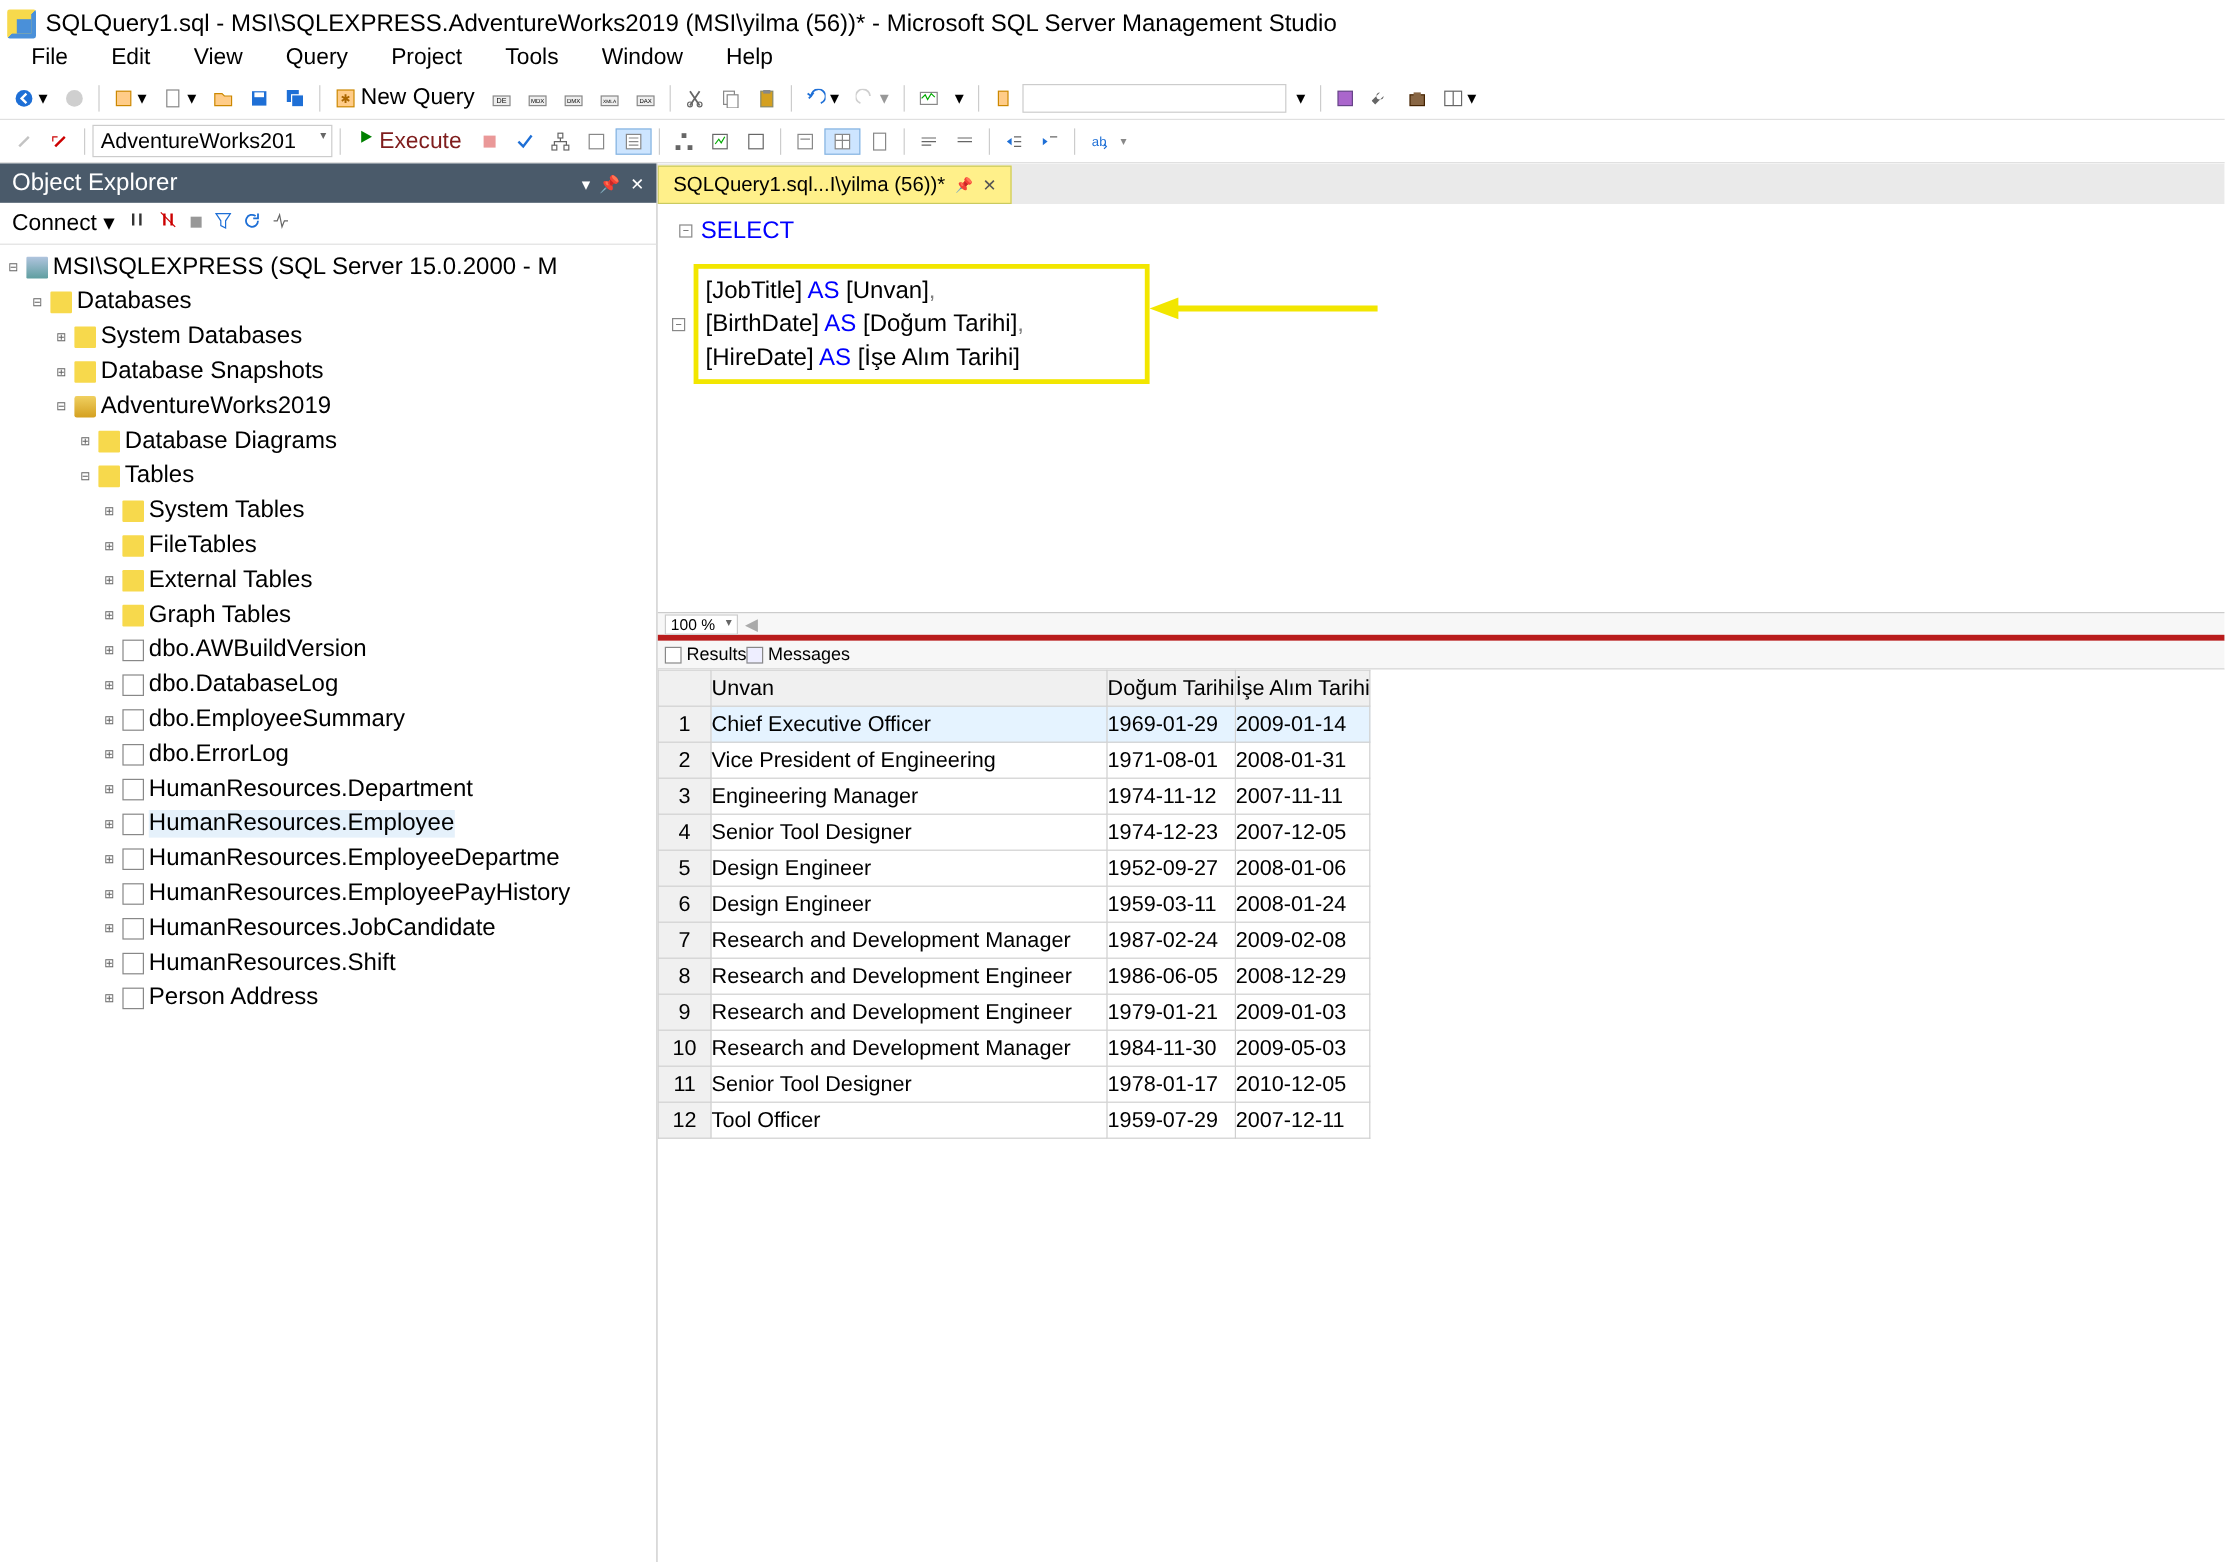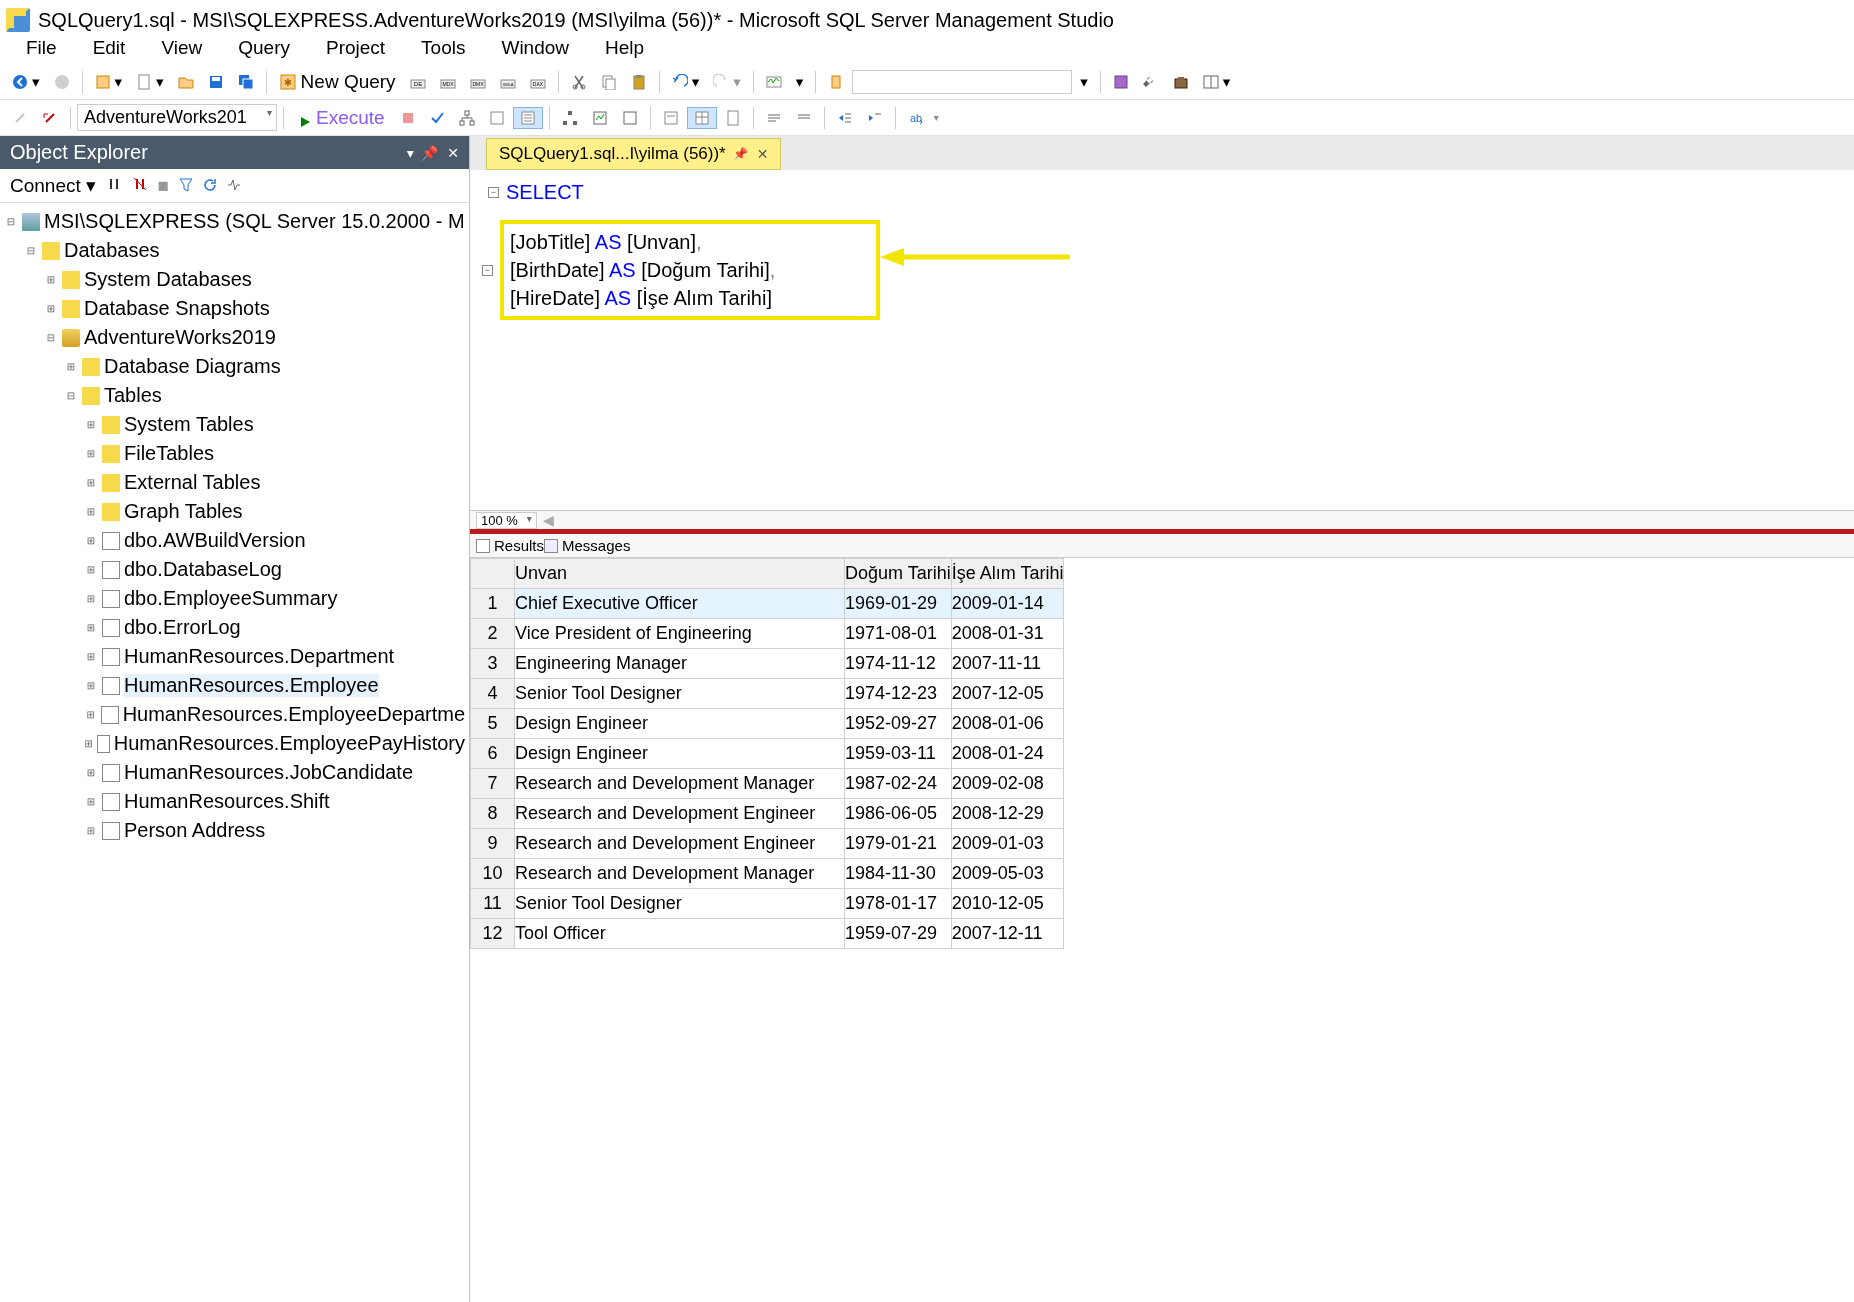--- a/index.html
+++ b/index.html
@@ -13,28 +13,28 @@
 .menubar { height: 32px; display: flex; align-items: center; padding: 0 8px; font-size: 19px; }
 .menubar span { padding: 4px 18px; cursor: default; }
 
 
 .toolbar-row { height: 36px; display: flex; align-items: center; padding: 2px 6px; border-bottom: 1px solid #e0e0e0; gap: 2px; font-size: 15px; }
 .tb-btn { padding: 2px 6px; display: inline-flex; align-items: center; gap: 4px; cursor: default; }
 .tb-sep { width: 1px; height: 22px; background: #ccc; margin: 0 4px; }
 .tb-dropdown { border: 1px solid #ccc; padding: 2px 24px 2px 6px; background: #fff; position: relative; font-size: 18px; }
 .tb-dropdown::after { content: "▾"; position: absolute; right: 4px; font-size: 10px; color: #666; }
 .tb-input { border: 1px solid #ccc; padding: 2px 6px; background: #fff; width: 220px; height: 24px; }
-.exec-btn { color: #8b5cf6; display: inline-flex; align-items: flex-end; gap: 4px; font-size: 19px; padding: 2px 8px; }
+.exec-btn { color: #7f1d1d; display: inline-flex; align-items: flex-start; gap: 4px; font-size: 19px; padding: 2px 8px; }
 .exec-btn svg { fill: #008000; }
 
 
 .main { display: flex; flex: 1; overflow: hidden; }
 
 
-.explorer { width: 470px; background: #fff; display: flex; flex-direction: column; border-right: 1px solid #c0c0c0; }
+.explorer { width: 548px; background: #fff; display: flex; flex-direction: column; border-right: 1px solid #c0c0c0; }
 .explorer-header { background: #4a5a6a; color: #fff; padding: 5px 10px; display: flex; align-items: center; justify-content: space-between; font-size: 20px; }
 .explorer-header .title { font-weight: 400; }
 .explorer-header .ctrls { display: flex; gap: 8px; font-size: 14px; }
 .explorer-connect { padding: 5px 10px; display: flex; align-items: center; gap: 10px; font-size: 19px; border-bottom: 1px solid #e0e0e0; }
 .explorer-tree { flex: 1; overflow: auto; padding: 4px 0; font-size: 20px; }
 .tree-node { padding: 3px 4px; white-space: nowrap; display: flex; align-items: center; }
 .tree-node .exp { width: 14px; font-size: 10px; color: #666; cursor: default; display: inline-block; text-align: center; }
 .tree-node .icon { width: 18px; height: 18px; margin: 0 4px; display: inline-block; }
 .tree-node .label { }
 .tree-node.selected .label { background: #e5f1fb; }
@@ -45,21 +45,21 @@
 .indent-4 { padding-left: 84px; }
 .folder-icon { background: #f7d94c; border-radius: 1px; }
 .db-icon { background: linear-gradient(#f0d060, #d4a020); border-radius: 2px; }
 .table-icon { background: #fff; border: 1px solid #888; }
 .server-icon { background: linear-gradient(#b0c4de, #5f9ea0); border-radius: 1px; }
 
 
 .right-pane { flex: 1; display: flex; flex-direction: column; overflow: hidden; }
 
 
-.doc-tabs { background: #eaeaea; height: 34px; display: flex; align-items: flex-end; padding-left: 16px; }
+.doc-tabs { background: #eaeaea; height: 34px; display: flex; align-items: flex-end; padding-left: 0; }
 .doc-tab { background: #fff08a; border: 1px solid #caca60; padding: 5px 12px; font-size: 17px; display: flex; align-items: center; gap: 8px; position: relative; }
 .doc-tab .pin { font-size: 12px; color: #888; }
 .doc-tab .close { font-size: 14px; color: #555; cursor: default; }
 
 
 .editor { background: #fff; padding: 8px 12px; font-family: Consolas, monospace; font-size: 20px; line-height: 28px; height: 340px; position: relative; }
 .editor .code-line { white-space: pre; padding-left: 24px; position: relative; }
 .editor .fold { position: absolute; left: 6px; width: 11px; height: 11px; border: 1px solid #888; font-size: 9px; line-height: 9px; text-align: center; color: #555; cursor: default; }
 .kw-blue { color: #0000ff; }
 .kw-gray { color: #808080; }

